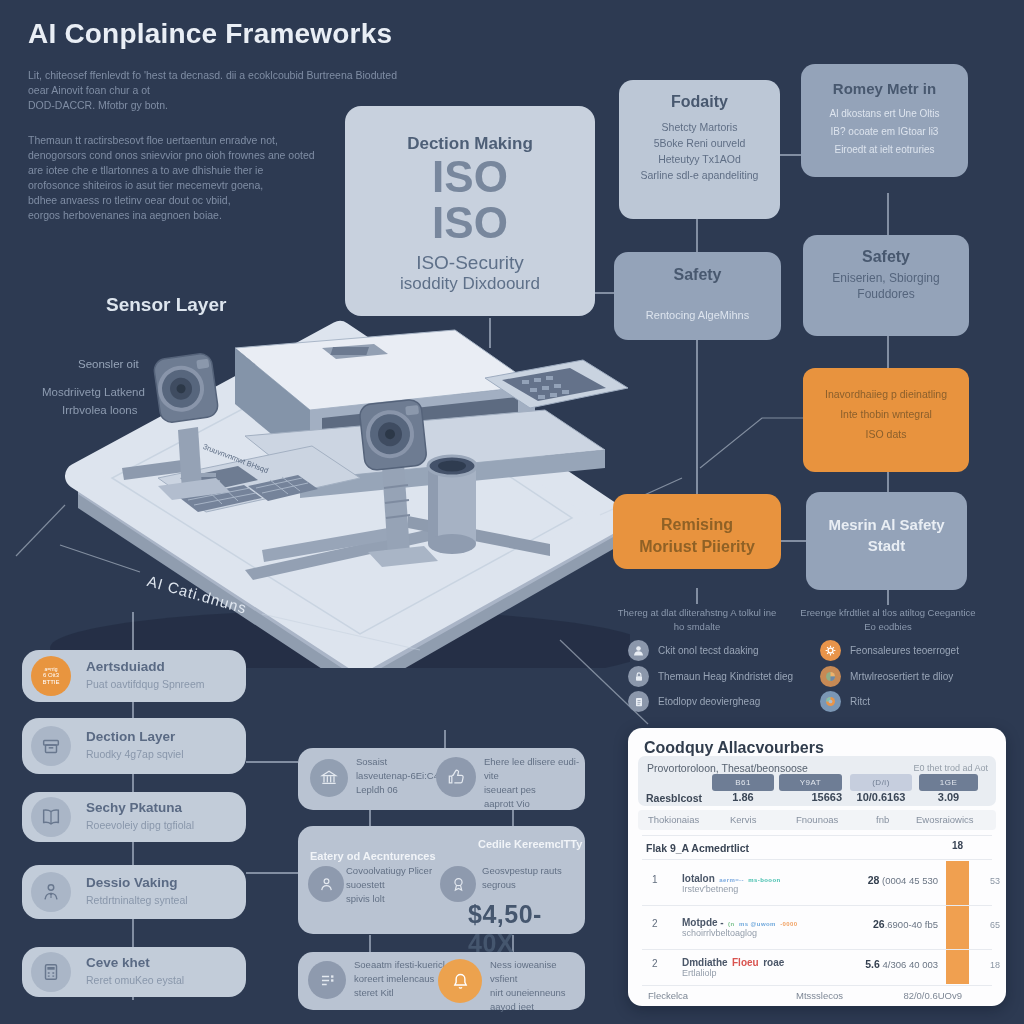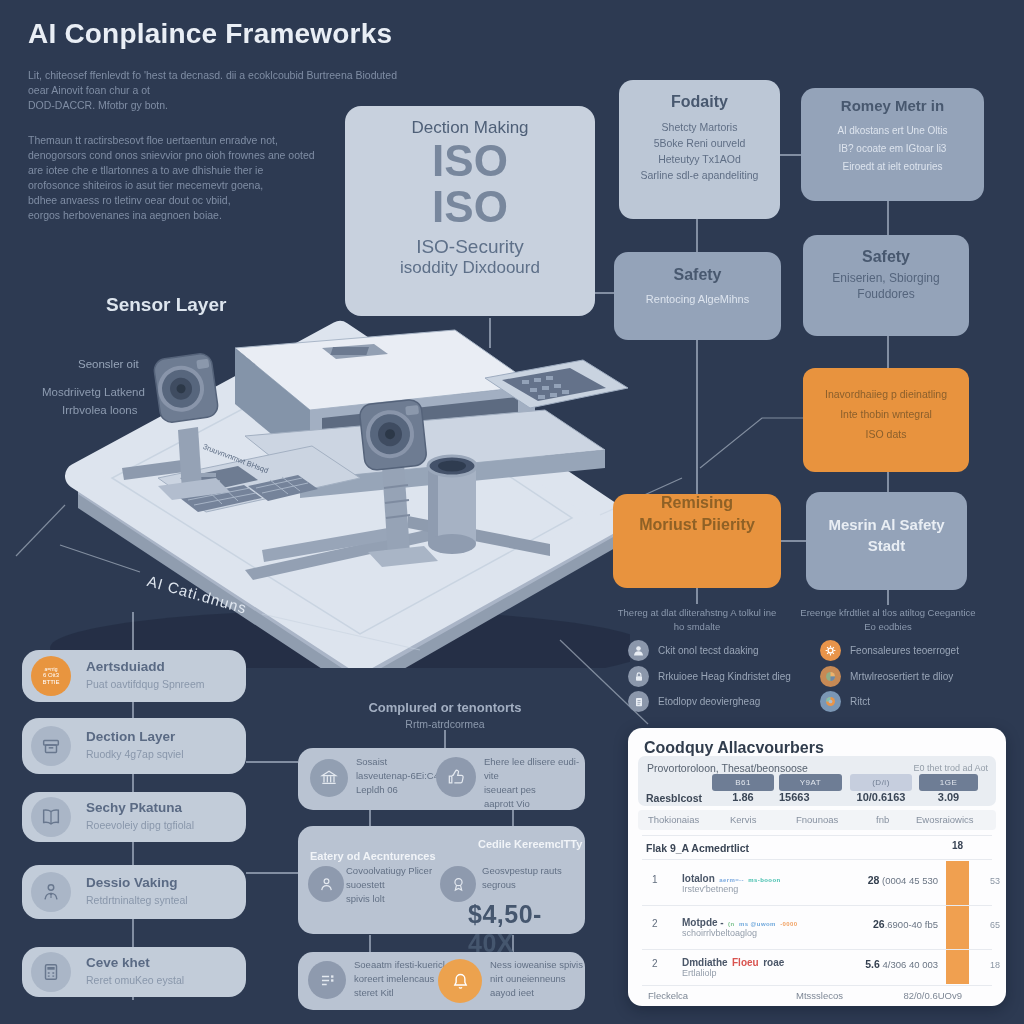--- a/index.html
+++ b/index.html
@@ -5,21 +5,21 @@
   html,body{margin:0;padding:0;background:#1f2a3d;}
   #root{position:relative;width:1024px;height:1024px;background:#2d3a52;overflow:hidden;
         font-family:"Liberation Sans",sans-serif;-webkit-font-smoothing:antialiased;}
   .abs{position:absolute;}
   .cl{position:absolute;background:rgba(200,212,228,.55);z-index:1;}
   .flowbox{position:absolute;border-radius:14px;text-align:center;z-index:2;box-sizing:border-box;}
   .bx-light{background:#c8d1de;}
   .bx-mid{background:#bcc7d6;}
   .bx-slate{background:#94a3b9;}
   .bx-orange{background:#e8933e;}
-  .iso-title{font-size:17px;font-weight:400;color:#4e5f77;margin-top:12px;}
+  .iso-title{font-size:17px;font-weight:700;color:#4e5f77;margin-top:28px;}
   .iso-big{font-size:44px;font-weight:800;color:#78879d;line-height:46px;}
   .iso-sub{font-size:19px;color:#5e7089;}
   .fb-title{font-size:16px;font-weight:700;color:#48586f;}
   .fb-line{font-size:10.5px;color:#5f6e85;line-height:16px;}
   .fb-line-light{font-size:11px;color:#dde4ee;line-height:18px;}
   .cap{position:absolute;text-align:center;font-size:9.5px;color:#8b99ae;line-height:14px;z-index:2;}
   .blt{position:absolute;display:flex;align-items:center;gap:9px;z-index:2;}
   .blt .lbl{font-size:10px;color:#99a5b7;}
   .cir{border-radius:50%;display:flex;align-items:center;justify-content:center;flex:none;}
   .leftitem{position:absolute;left:22px;width:224px;background:#c2ccd9;border-radius:17px;z-index:2;}
@@ -179,45 +179,45 @@
   </div>
 
   <div class="flowbox bx-mid" style="left:619px;top:80px;width:161px;height:139px;padding-top:13px">
     <div class="fb-title">Fodaity</div>
     <div class="fb-line" style="margin-top:8px">Shetcty Martoris</div>
     <div class="fb-line">5Boke Reni ourveld</div>
     <div class="fb-line">Heteutyy Tx1AOd</div>
     <div class="fb-line">Sarline sdl-e apandeliting</div>
   </div>
 
-  <div class="flowbox bx-slate" style="left:801px;top:88px;width:183px;height:113px;padding-top:9px">
+  <div class="flowbox bx-slate" style="left:801px;top:64px;width:167px;height:113px;padding-top:16px">
     <div class="fb-title" style="font-size:15px">Romey Metr in</div>
     <div class="fb-line-light" style="margin-top:8px;font-size:10px">Al dkostans ert Une Oltis</div>
     <div class="fb-line-light" style="font-size:10px">IB? ocoate em IGtoar li3</div>
     <div class="fb-line-light" style="font-size:10px">Eiroedt at ielt eotruries</div>
   </div>
 
   <div class="flowbox bx-slate" style="left:614px;top:252px;width:167px;height:88px;padding-top:14px">
     <div class="fb-title">Safety</div>
-    <div class="fb-line-light" style="margin-top:6px">Rentocing AlgeMihns</div>
+    <div class="fb-line-light" style="margin-top:22px">Rentocing AlgeMihns</div>
   </div>
 
   <div class="flowbox bx-slate" style="left:803px;top:235px;width:166px;height:101px;padding-top:13px">
     <div class="fb-title">Safety</div>
     <div class="fb-line" style="margin-top:4px;font-size:12px;color:#54647c">Eniserien, Sbiorging</div>
     <div class="fb-line" style="font-size:12px;color:#54647c">Fouddores</div>
   </div>
 
   <div class="flowbox bx-orange" style="left:803px;top:368px;width:166px;height:104px;border-radius:12px;padding-top:18px">
     <div class="fb-line" style="color:#8a5f2c;font-size:10.5px">Inavordhaiieg p dieinatling</div>
     <div class="fb-line" style="color:#8a5f2c;font-size:10.5px;margin-top:4px">Inte thobin wntegral</div>
     <div class="fb-line" style="color:#8a5f2c;font-size:10.5px;margin-top:4px">ISO dats</div>
   </div>
 
-  <div class="flowbox bx-orange" style="left:613px;top:494px;width:168px;height:94px;">
+  <div class="flowbox bx-orange" style="left:613px;top:494px;width:168px;height:75px;padding-top:22px">
     <div style="font-size:16px;font-weight:700;color:#8f6126">Remising</div>
     <div style="font-size:16px;font-weight:700;color:#8f6126;margin-top:4px">Moriust Piierity</div>
   </div>
 
   <div class="flowbox bx-slate" style="left:806px;top:492px;width:161px;height:98px;padding-top:24px">
     <div style="font-size:15px;font-weight:700;color:#e9eef4">Mesrin Al Safety</div>
     <div style="font-size:15px;font-weight:700;color:#e9eef4;margin-top:4px">Stadt</div>
   </div>
 
   <div class="cap" style="left:597px;top:606px;width:200px">
@@ -238,21 +238,21 @@
     </span>
     <span class="lbl">Ckit onol tecst daaking</span>
   </div>
   <div class="blt" style="left:628px;top:666px">
     <span class="cir" style="width:21px;height:21px;background:#8b97ab">
       <svg width="12" height="12" viewBox="0 0 16 16">
           <rect x="4" y="7" width="8" height="6" rx="1" fill="#e8edf4"></rect>
           <path d="M5.5 7V5a2.5 2.5 0 0 1 5 0v2" stroke="#e8edf4" stroke-width="1.5" fill="none"></path>
         </svg>
     </span>
-    <span class="lbl">Rrkuioee Heag Kindristet dieg</span>
+    <span class="lbl">Themaun Heag Kindristet dieg</span>
   </div>
   <div class="blt" style="left:628px;top:691px">
     <span class="cir" style="width:21px;height:21px;background:#8b97ab">
       <svg width="12" height="12" viewBox="0 0 16 16">
           <rect x="4" y="2.5" width="8" height="11" rx="1" fill="#e8edf4"></rect>
           <path d="M6 6h4M6 8.5h4M6 11h3" stroke="#8b97ab" stroke-width="1"></path>
         </svg>
     </span>
     <span class="lbl">Etodlopv deoviergheag</span>
   </div>
@@ -354,24 +354,20 @@
           <path d="M5.5 20c.5-4 3-6.5 6.5-6.5s6 2.5 6.5 6.5" fill="none" stroke="#68778e" stroke-width="1.6"></path>
           <path d="M12 13.5v5M10.8 15l1.2-1.5 1.2 1.5" stroke="#68778e" stroke-width="1.2" fill="none"></path>
         </svg>
     </div>
     <div class="abs" style="left:64px;top:10px">
       <div class="tt">Dessio Vaking</div>
       <div class="st">Retdrtninalteg synteal</div>
     </div>
   </div>
 
-  <div class="abs" style="left:330px;top:700px;width:230px;text-align:center;z-index:2">
-    <div style="font-size:13px;font-weight:600;color:#a3afc2">Complured or tenontorts</div>
-    <div style="font-size:10.5px;color:#8c99ad;margin-top:3px">Rrtm-atrdcormea</div>
-  </div>
 
   <div class="midbox" style="top:748px;height:62px">
     <div class="cir abs" style="left:12px;top:11px;width:38px;height:38px;background:#929fb2">
       <svg width="20" height="20" viewBox="0 0 24 24">
           <path d="M4 9 12 4l8 5Z" fill="none" stroke="#e4e9f0" stroke-width="1.5"></path>
           <path d="M6 10v7M10 10v7M14 10v7M18 10v7M4 18.5h16" stroke="#e4e9f0" stroke-width="1.5"></path>
         </svg>
     </div>
     <div class="abs" style="left:58px;top:7px">
       <div class="mline">Sosaist</div>
@@ -430,42 +426,42 @@
       <div class="mline">koreert imelencaus</div>
       <div class="mline">steret Kitl</div>
     </div>
     <div class="cir abs" style="left:140px;top:7px;width:44px;height:44px;background:#eca24e">
       <svg width="21" height="21" viewBox="0 0 24 24">
           <path d="M12 4a5 5 0 0 0-5 5v4l-1.5 3h13L17 13V9a5 5 0 0 0-5-5Z" fill="none" stroke="#fff" stroke-width="1.6"></path>
           <path d="M10.5 18.5a1.6 1.6 0 0 0 3 0" stroke="#fff" stroke-width="1.6" fill="none"></path>
         </svg>
     </div>
     <div class="abs" style="left:192px;top:6px">
-      <div class="mline">Ness ioweanise spivis</div>
+      <div class="mline">Ness ioweanise vsfient</div>
       <div class="mline">nirt ouneienneuns</div>
       <div class="mline">aayod ieet</div>
     </div>
   </div>
 
   <div class="card">
     <div class="abs" style="left:16px;top:11px;font-size:16px;font-weight:700;color:#313d4d">Coodquy Allacvourbers</div>
 
     <div class="abs" style="left:10px;top:28px;width:358px;height:50px;background:#e9edf2;border-radius:7px">
       <div class="abs" style="left:9px;top:6px;font-size:10.5px;color:#56616f">Provortoroloon, Thesat/beonsoose</div>
       <div class="abs" style="right:8px;top:7px;font-size:9px;color:#949ea9">E0 thet trod ad Aot</div>
     </div>
 
     <div class="pill dark" style="left:84px;top:46px;width:62px">B61</div>
     <div class="pill dark" style="left:151px;top:46px;width:63px">Y9AT</div>
     <div class="pill light" style="left:222px;top:46px;width:62px">(D/i)</div>
     <div class="pill dark" style="left:291px;top:46px;width:59px">1GE</div>
 
     <div class="abs" style="left:18px;top:64px;font-size:10.5px;font-weight:700;color:#3c4756">Raesblcost</div>
     <div class="abs" style="left:84px;top:63px;width:62px;text-align:center;font-size:11px;font-weight:600;color:#3a4656">1.86</div>
-    <div class="abs" style="left:151px;top:63px;width:63px;text-align:left;font-size:11px;font-weight:600;color:#3a4656">15663</div>
+    <div class="abs" style="left:151px;top:63px;width:63px;text-align:right;font-size:11px;font-weight:600;color:#3a4656">15663</div>
     <div class="abs" style="left:216px;top:63px;width:74px;text-align:center;font-size:11px;font-weight:600;color:#3a4656">10/0.6163</div>
     <div class="abs" style="left:291px;top:63px;width:59px;text-align:center;font-size:11px;font-weight:600;color:#3a4656">3.09</div>
 
     <div class="abs" style="left:10px;top:82px;width:358px;height:20px;background:#f2f4f7;border-radius:4px"></div>
     <div class="abs" style="left:20px;top:86px;font-size:9.5px;color:#8791a0">Thokionaias</div>
     <div class="abs" style="left:102px;top:86px;font-size:9.5px;color:#8791a0">Kervis</div>
     <div class="abs" style="left:168px;top:86px;font-size:9.5px;color:#8791a0">Fnounoas</div>
     <div class="abs" style="left:248px;top:86px;font-size:9.5px;color:#8791a0">fnb</div>
     <div class="abs" style="left:288px;top:86px;font-size:9.5px;color:#8791a0">Ewosraiowics</div>
 

